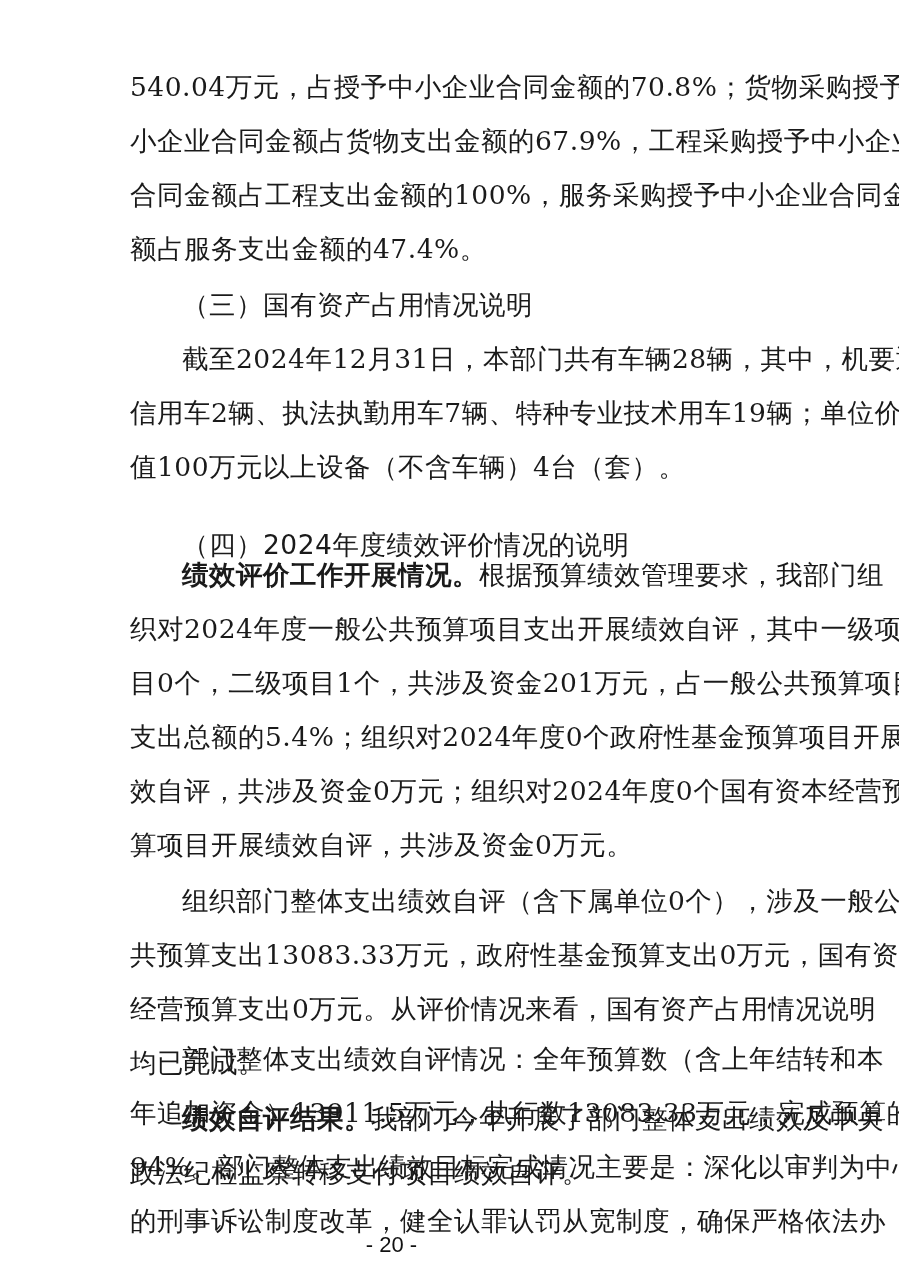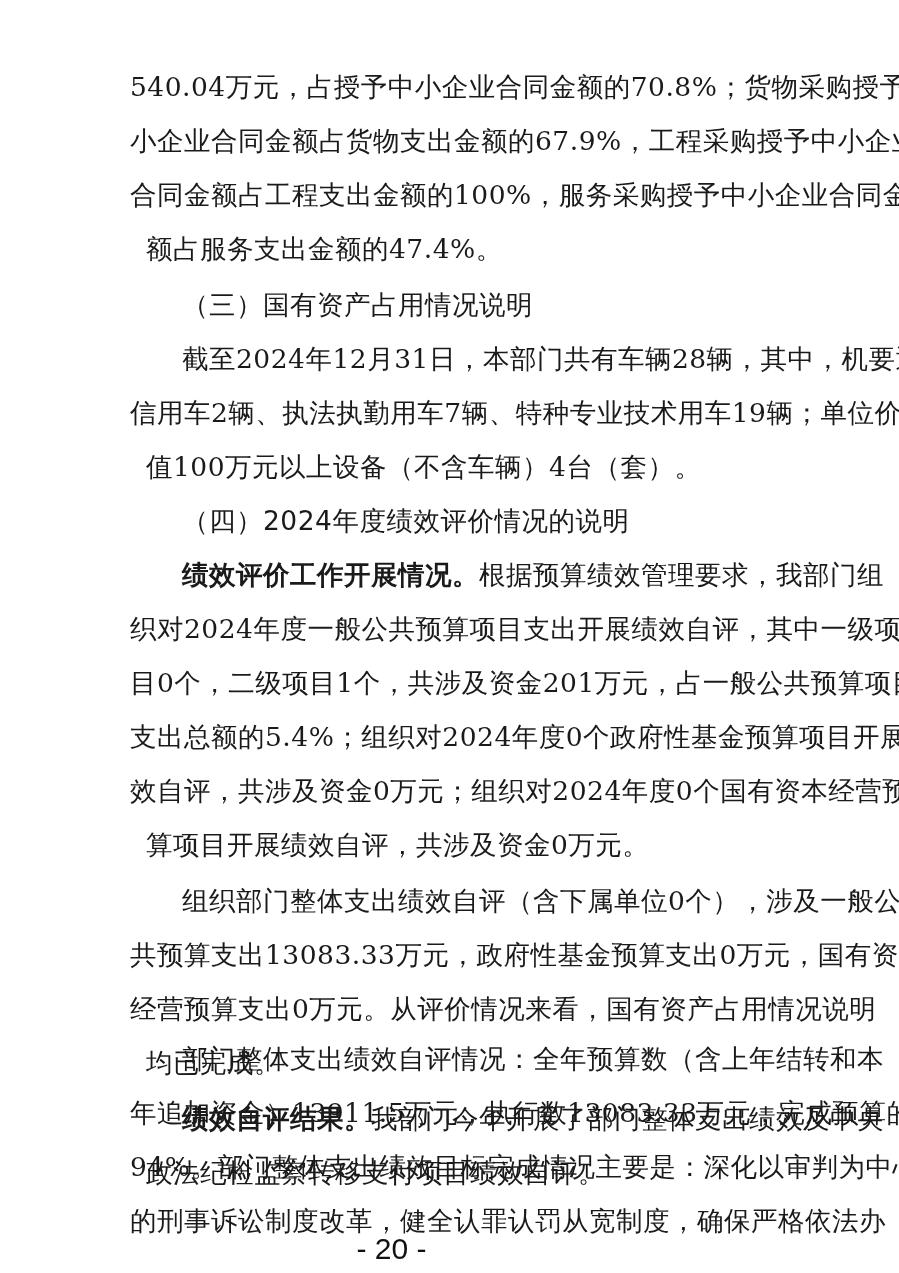--- a/index.html
+++ b/index.html
@@ -1,43 +1,43 @@
 <!DOCTYPE html>
 <html><head>
 <meta charset="utf-8">
 <style>
   html, body { margin: 0; padding: 0; background: #ffffff; }
   body { width: 899px; height: 1273px; position: relative; overflow: hidden;
          font-family: "DejaVu Serif", "Liberation Serif", serif; color: #1a1a1a; }
   .page { position: absolute; left: 130px; top: 60px; width: 665px; }
   .line { position: absolute; left: 0; width: 665px; height: 54px; line-height: 54px;
           font-size: 26.5px; white-space: nowrap; letter-spacing: 0.5px; text-align: justify; text-align-last: justify; }
-  .line.last { text-align-last: left; margin-left: 16px; }
+  .line.last { text-align-last: left; }
   .indent { padding-left: 52px; box-sizing: border-box; }
   .heading { font-family: "DejaVu Sans", "Liberation Sans", sans-serif; font-weight: normal; text-align-last: left; }
   .bold { font-family: Liberation Mono, monospace; font-weight: bold; margin-top: 7px; }
   .pagenum { position: absolute; left: 0; width: 783px; top: 1232px; text-align: center;
-             font-family: "Liberation Sans", sans-serif; font-size: 30px; color: #111; }
+             font-family: "Liberation Sans", sans-serif; font-size: 22px; color: #111; }
 </style>
 </head>
 <body>
 
 <div class="page">
 
   <div class="line" style="top:0px">540.04万元，占授予中小企业合同金额的70.8%；货物采购授予中</div>
   <div class="line" style="top:54px">小企业合同金额占货物支出金额的67.9%，工程采购授予中小企业</div>
   <div class="line" style="top:108px">合同金额占工程支出金额的100%，服务采购授予中小企业合同金</div>
   <div class="line last" style="top:162px">额占服务支出金额的47.4%。</div>
 
   <div class="line heading indent" style="top:218px">（三）国有资产占用情况说明</div>
   <div class="line indent" style="top:272px">截至2024年12月31日，本部门共有车辆28辆，其中，机要通</div>
   <div class="line" style="top:326px">信用车2辆、执法执勤用车7辆、特种专业技术用车19辆；单位价</div>
   <div class="line last" style="top:380px">值100万元以上设备（不含车辆）4台（套）。</div>
 
-  <div class="line heading indent" style="top:434px">（四）2024年度绩效评价情况的说明</div>
+  <div class="line heading indent" style="top:458px">（四）2024年度绩效评价情况的说明</div>
   <div class="line indent" style="top:488px"><span class="bold">绩效评价工作开展情况。</span><span>根据预算绩效管理要求，我部门组</span></div>
   <div class="line" style="top:542px">织对2024年度一般公共预算项目支出开展绩效自评，其中一级项</div>
   <div class="line" style="top:596px">目0个，二级项目1个，共涉及资金201万元，占一般公共预算项目</div>
   <div class="line" style="top:650px">支出总额的5.4%；组织对2024年度0个政府性基金预算项目开展绩</div>
   <div class="line" style="top:704px">效自评，共涉及资金0万元；组织对2024年度0个国有资本经营预</div>
   <div class="line last" style="top:758px">算项目开展绩效自评，共涉及资金0万元。</div>
 
   <div class="line indent" style="top:814px">组织部门整体支出绩效自评（含下属单位0个），涉及一般公</div>
   <div class="line" style="top:868px">共预算支出13083.33万元，政府性基金预算支出0万元，国有资本</div>
   <div class="line" style="top:922px">经营预算支出0万元。从评价情况来看，国有资产占用情况说明</div>

